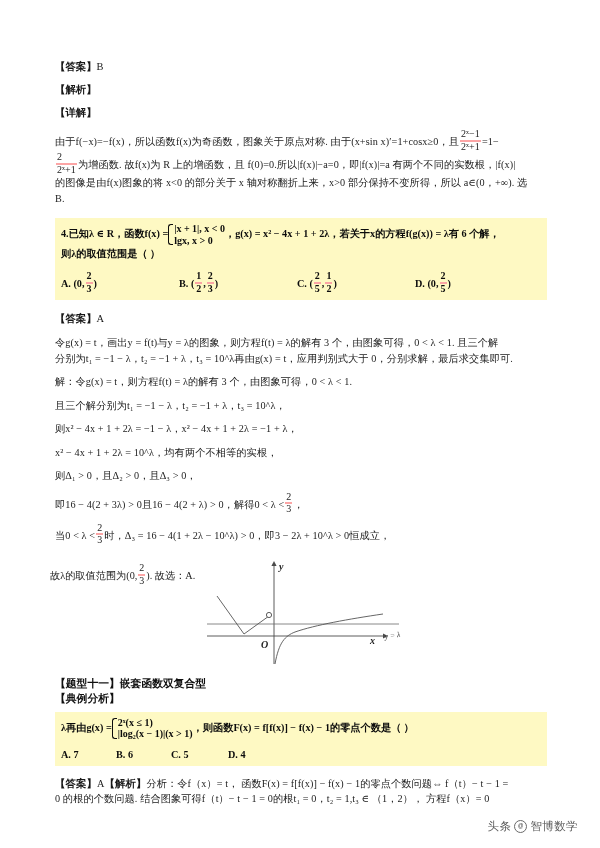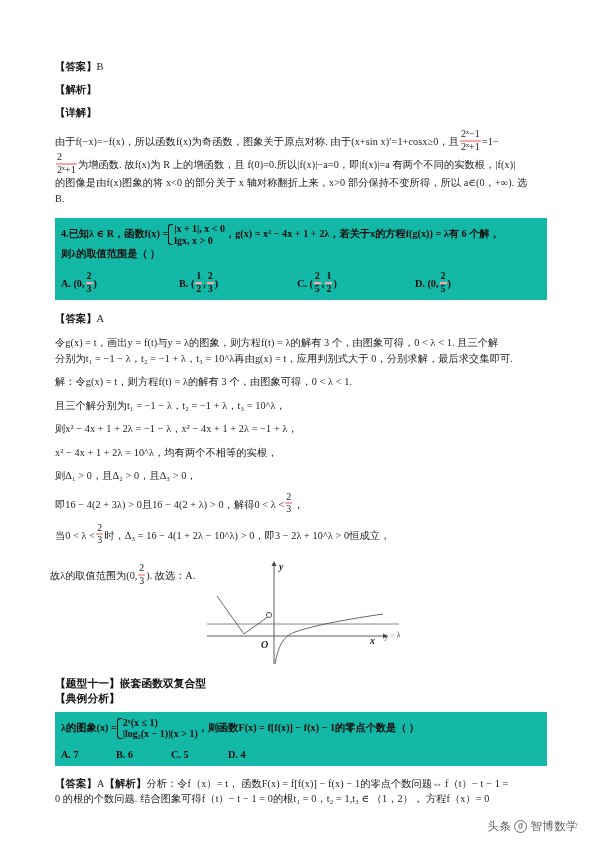--- a/index.html
+++ b/index.html
@@ -81,21 +81,21 @@
   }
   .pw .row{
     display:block;
     font-size:10px;
     line-height:11.5px;
     white-space:nowrap;
   }
 
   
   .hl{
-    background:#14b8a6;
+    background:#fef9c3;
     color:#0d0d0d;
     padding:5px 6px 6px 6px;
     box-sizing:border-box;
     width:492px;
     margin:0;
   }
   .hl .qline{
     font-size:10.2px;
     line-height:16px;
     font-weight:bold;
@@ -300,21 +300,21 @@
 
     <div class="gap-8"></div>
 
     <div class="sect">【题型十一】嵌套函数双复合型</div>
     <div class="sect">【典例分析】</div>
 
     <div class="gap-6"></div>
 
     <div class="hl hl2">
       <div class="qline">
-        <span>λ的图象(x) =</span><span class="pw"><span class="row">2ˣ(x ≤ 1)</span><span class="row">|log₂(x − 1)|(x &gt; 1)</span></span><span>，则函数F(x) = f[f(x)] − f(x) − 1的零点个数是（      ）</span>
+        <span>λ再由g(x) =</span><span class="pw"><span class="row">2ˣ(x ≤ 1)</span><span class="row">|log₂(x − 1)|(x &gt; 1)</span></span><span>，则函数F(x) = f[f(x)] − f(x) − 1的零点个数是（      ）</span>
       </div>
       <div class="opts2">
         <span class="opt a"><span>A.</span> <span>7</span></span><span class="opt b"><span>B.</span> <span>6</span></span><span class="opt c"><span>C.</span> <span>5</span></span><span class="opt d"><span>D.</span> <span>4</span></span>
       </div>
     </div>
 
     <div class="gap-10"></div>
 
     <div class="ln">
       <span class="tag">【答案】</span><span>A</span><span class="tag">【解析】</span><span>分析：令f（x）= t，  函数F(x) = f[f(x)] − f(x) − 1的零点个数问题⇔ f（t）− t − 1 =</span>

